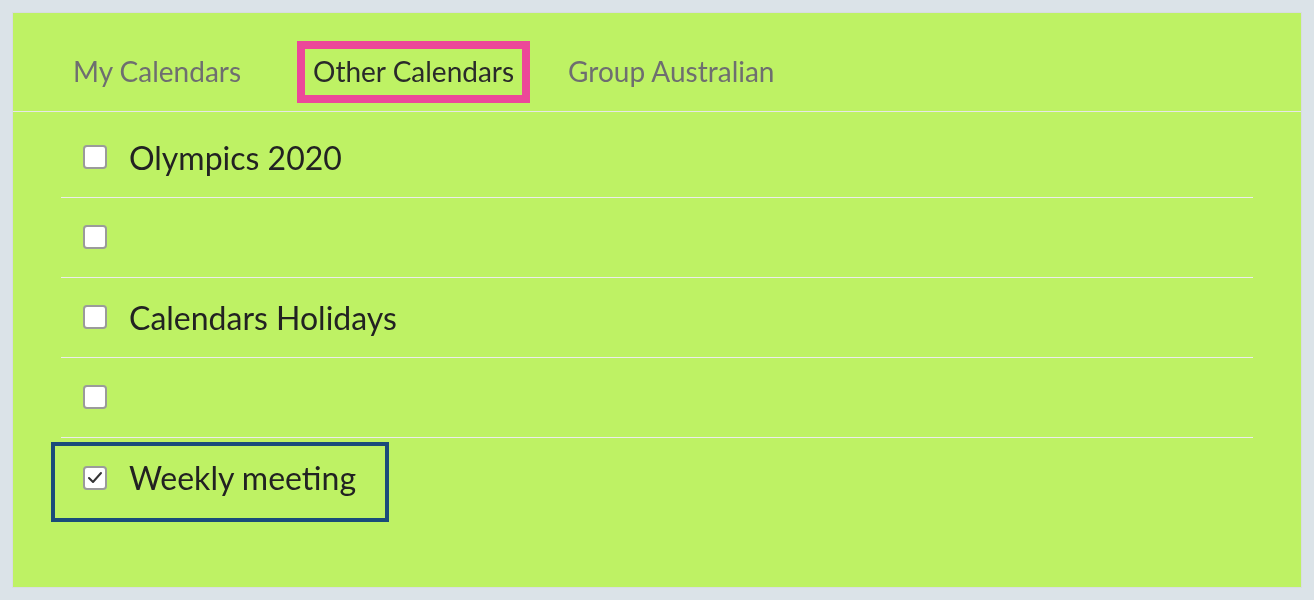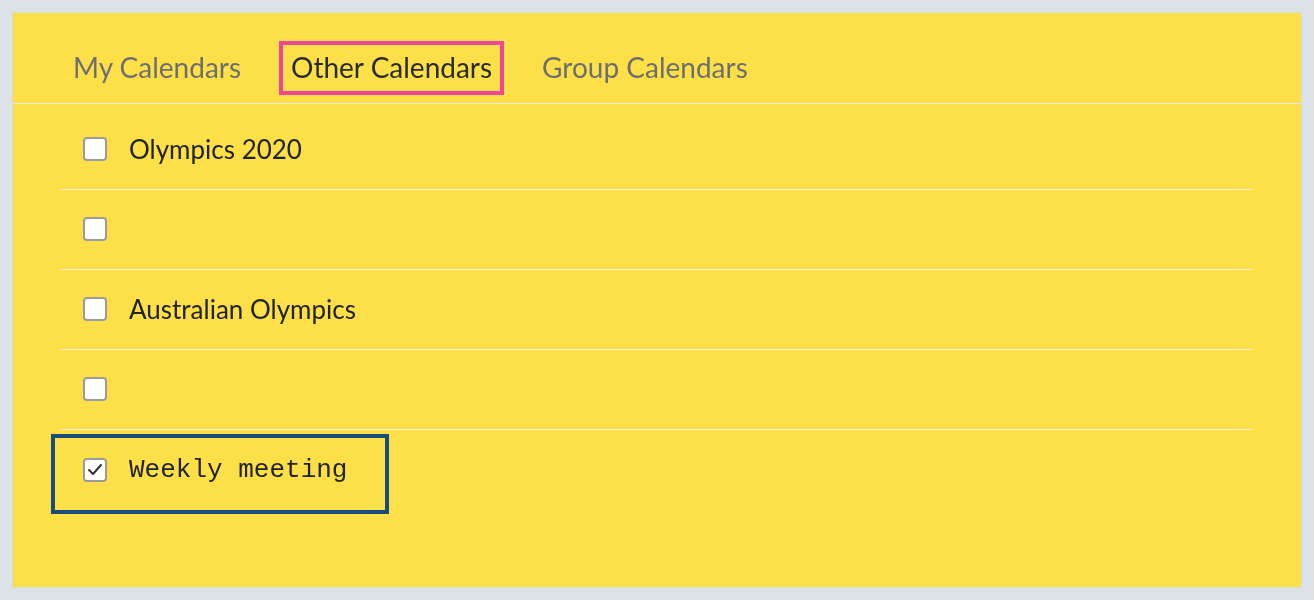--- a/index.html
+++ b/index.html
@@ -8,21 +8,21 @@
       box-sizing: border-box;
     }
     body {
       font-family: -apple-system, BlinkMacSystemFont, "Segoe UI", "Lato", sans-serif;
       background: #dbe3e8;
       width: 1314px;
       height: 600px;
       padding: 12px;
     }
     .panel {
-      background: #fde047;
+      background: #bef264;
       width: 100%;
       height: 100%;
       border: 1px solid #d8dde0;
       padding-top: 28px;
     }
     .tabs {
       display: flex;
       align-items: center;
       gap: 30px;
       padding: 0 52px 8px 52px;
@@ -32,39 +32,39 @@
       font-size: 28px;
       color: #6e6e70;
       cursor: pointer;
       padding: 6px 8px;
       line-height: 1.2;
     }
     .tab.active {
       color: #2a2a2a;
     }
     .tab.highlight {
-      border: 4px solid #ec4899;
+      border: 8px solid #ec4899;
+      margin-left: 18px;
     }
     .list {
       padding-top: 6px;
     }
     .row {
       display: flex;
       align-items: center;
       height: 80px;
       padding-left: 66px;
       margin: 0 48px;
       border-bottom: 1px solid #ececec;
       position: relative;
-      font-size: 26px;
+      font-size: 32px;
       color: #222222;
     }
     .list .row-wrap:last-child .row {
       border-bottom: none;
-      font-family: Liberation Mono, monospace;
     }
     .row-wrap {
       position: relative;
     }
     .row-wrap.hl-box::before {
       content: "";
       position: absolute;
       left: 38px;
       top: 4px;
       width: 330px;
@@ -102,21 +102,21 @@
 
 <div class="panel">
   <div class="tabs">
     <div class="tab">
       <span>My Calendars</span>
     </div>
     <div class="tab active highlight">
       <span>Other Calendars</span>
     </div>
     <div class="tab">
-      <span>Group Calendars</span>
+      <span>Group Australian</span>
     </div>
   </div>
 
   <div class="list">
 
     <div class="row-wrap">
       <div class="row">
         <span class="chk">
           
         </span>
@@ -130,21 +130,21 @@
           
         </span>
       </div>
     </div>
 
     <div class="row-wrap">
       <div class="row">
         <span class="chk">
           
         </span>
-        <span class="label">Australian Olympics</span>
+        <span class="label">Calendars Holidays</span>
       </div>
     </div>
 
     <div class="row-wrap">
       <div class="row">
         <span class="chk">
           
         </span>
       </div>
     </div>

